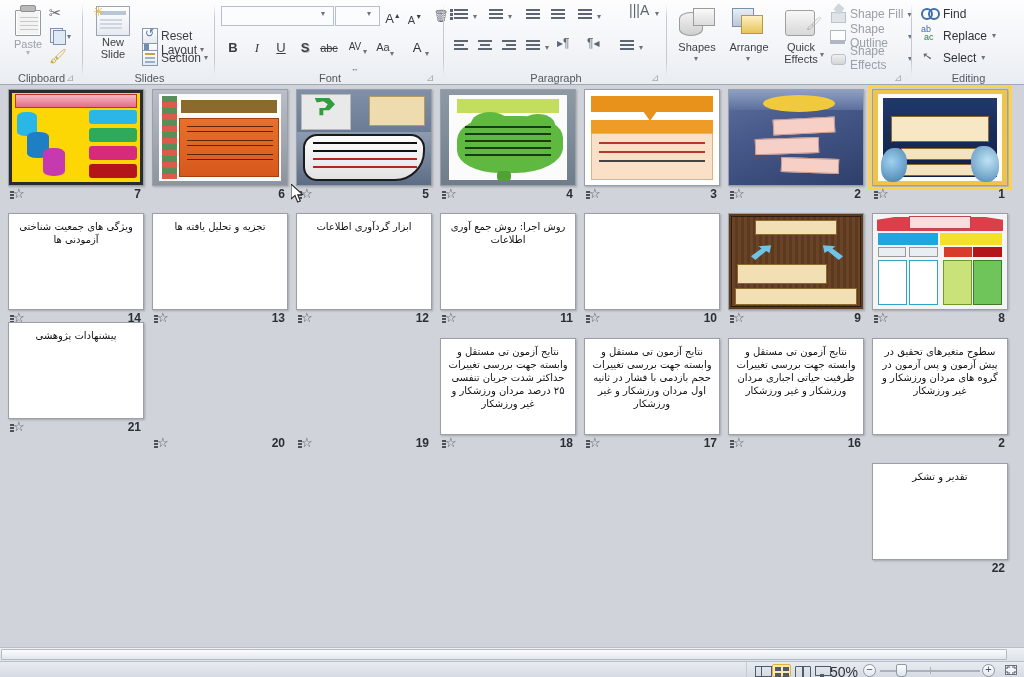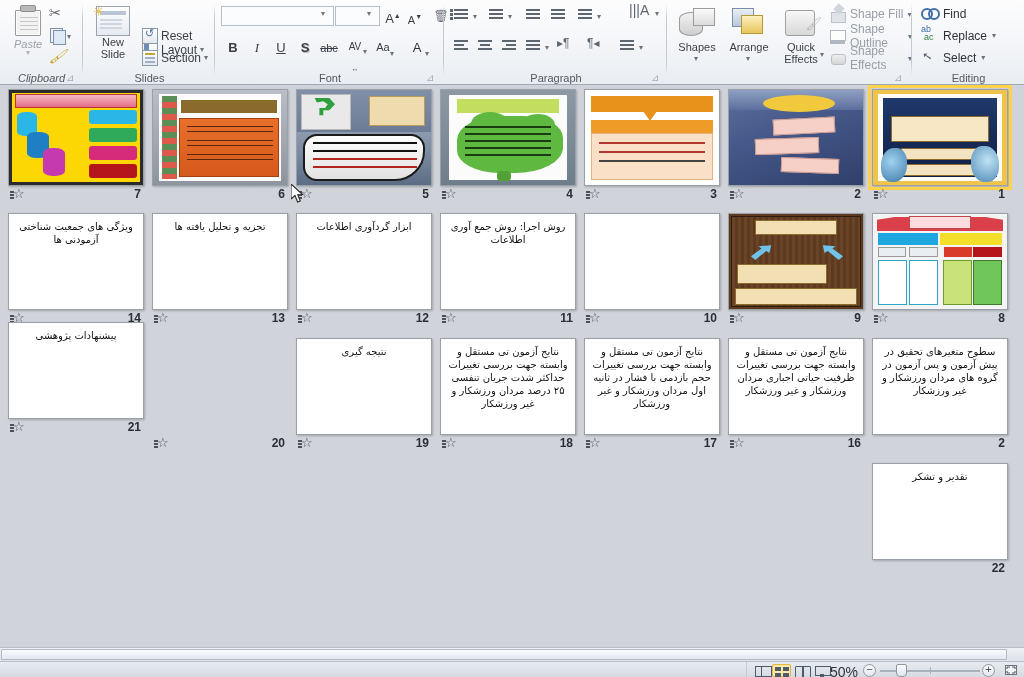--- a/index.html
+++ b/index.html
@@ -23,21 +23,21 @@
     position: absolute; bottom: 1px; width: 100%; text-align: center;
     font-size: 11px; color: #53585f;
   }
   .gsep { position: absolute; top: 4px; width: 1px; height: 72px;
           background: linear-gradient(180deg,rgba(190,196,205,0),#c3c9d2 20%,#c3c9d2 80%,rgba(190,196,205,0)); }
   .dlaunch { position: absolute; bottom: 3px; width: 12px; height: 12px;
              opacity: .55; }
   .dlaunch::before { content:"⊿"; font-size: 10px; color: #6d737c; }
 
   
-  #g-clipboard { left: 0; width: 83px; font-style: italic; }
+  #g-clipboard { left: 0; width: 83px; }
   .paste-btn { position: absolute; left: 6px; top: 3px; width: 44px; height: 58px;
                text-align: center; cursor: default; }
   .paste-ico { width: 30px; height: 32px; margin: 2px auto 0; position: relative; }
   .paste-ico .clip { position:absolute; left:7px; top:0; width:16px; height:7px;
       background:#b9b9b9; border:1px solid #8e8e8e; border-radius:2px; }
   .paste-ico .sheet { position:absolute; left:2px; top:5px; width:26px; height:26px;
       background:#f3f3f3; border:1px solid #9a9a9a; border-radius:1px;
       box-shadow: inset 0 0 0 1px #fff; }
   .paste-ico .sheet::after { content:""; position:absolute; left:4px; top:6px; width:18px; height:1px;
       box-shadow: 0 0 0 0 #bbb, 0 4px 0 #c8c8c8, 0 8px 0 #c8c8c8, 0 12px 0 #c8c8c8;
@@ -662,23 +662,20 @@
             <span class="snum">21</span>
           </div>
         </div>
         <div class="slide-cell" style="left: 152px; top: 253px; width: 136px; height: 115px;">
           <div class="meta" style="top: 99px;">
             <span class="star-ico"></span>
             <span class="snum">20</span>
           </div>
         </div>
         <div class="slide-cell" style="left: 296px; top: 253px; width: 136px; height: 115px;">
-          <div class="thumb" style="width: 136px; height: 97px;">
-            <div class="thumb-text">نتیجه گیری</div>
-          </div>
           <div class="meta" style="top: 99px;">
             <span class="star-ico"></span>
             <span class="snum">19</span>
           </div>
         </div>
         <div class="slide-cell" style="left: 440px; top: 253px; width: 136px; height: 115px;">
           <div class="thumb" style="width: 136px; height: 97px;">
             <div class="thumb-text">نتایج آزمون تی مستقل و وابسته جهت بررسی تغییرات حداکثر شدت جریان تنفسی ۲۵ درصد مردان ورزشکار و غیر ورزشکار</div>
           </div>
           <div class="meta" style="top: 99px;">

